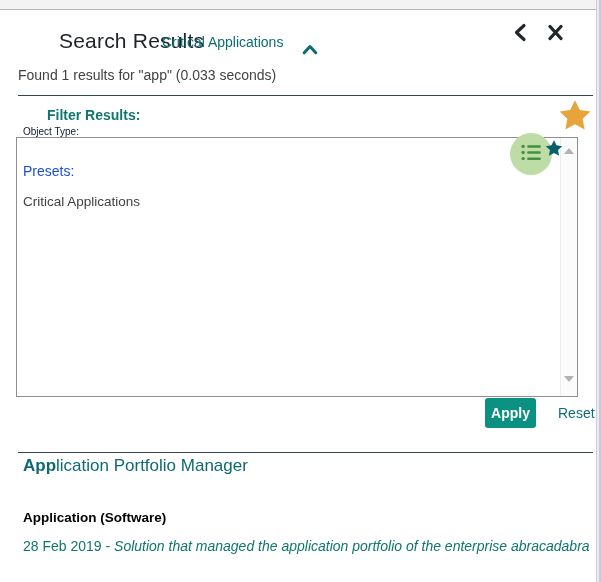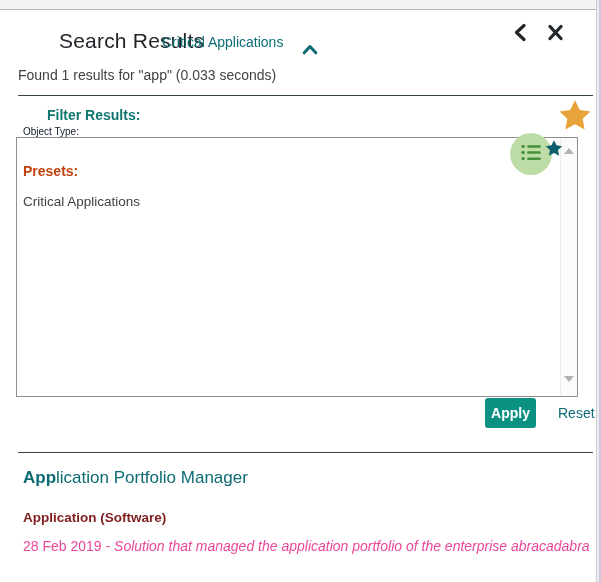--- a/index.html
+++ b/index.html
@@ -32,21 +32,21 @@
   .filter-label{left:23px;top:107px;font-size:14px;font-weight:bold;color:#0f766e;margin-left:24px;}
   .fav-star{left:558px;top:98px;width:34px;height:34px;cursor:pointer;z-index:2;}
 
   .object-type-label{left:23px;top:126px;font-size:10px;color:#0f172a;z-index:1;}
 
   
   .dropdown-panel{
     left:16px;top:137px;width:562px;height:260px;
     background:#ffffff;border:1px solid #8f8f8f;box-sizing:border-box;z-index:2;
   }
-  .presets-label{left:23px;top:163px;font-size:14px;color:#c2410c;z-index:3;font-weight:bold;}
+  .presets-label{left:23px;top:163px;font-size:14px;color:#1d4ed8;z-index:3;}
   .preset-item{left:23px;top:194px;font-size:13.5px;color:#424242;z-index:3;cursor:pointer;}
 
   .icon-circle{
     left:510px;top:133px;width:42px;height:42px;border-radius:50%;
     background:#bedda6;z-index:3;display:flex;align-items:center;justify-content:center;cursor:pointer;
   }
   .preset-star{left:545px;top:139px;width:18px;height:18px;z-index:4;cursor:pointer;}
 
   .scroll-track{
     left:560px;top:138px;width:17px;height:258px;background:#fbfbfb;
@@ -64,24 +64,24 @@
   }
 
   .apply-btn{
     left:485px;top:398px;width:51px;height:30px;background:#0a9182;border:none;border-radius:3px;
     color:#ffffff;font-size:14px;font-weight:bold;font-family:"Liberation Sans",sans-serif;
     display:flex;align-items:center;justify-content:center;cursor:pointer;z-index:3;
   }
   .reset-link{left:546px;top:405px;font-size:14px;color:#0c6d76;cursor:pointer;z-index:3;margin-left:12px;}
 
   
-  .result-title{left:23px;top:468px;font-size:17px;color:#0d6a73;cursor:pointer;}
+  .result-title{left:23px;top:456px;font-size:17px;color:#0d6a73;cursor:pointer;}
   .result-title .hl{font-weight:bold;}
-  .result-type{left:23px;top:510px;font-size:13.5px;font-weight:bold;color:#7f1d1d;}
-  .result-desc{left:23px;top:538px;font-size:14px;color:#ec4899;}
+  .result-type{left:23px;top:510px;font-size:13.5px;font-weight:bold;color:#000000;}
+  .result-desc{left:23px;top:538px;font-size:14px;color:#0f766e;}
   .result-desc .it{font-style:italic;}
 </style>
 </head>
 <body>
 
 <div class="abs top-strip"></div>
 <div class="abs right-edge-line"></div>
 <div class="abs window-scroll-strip"></div>
 
 <div class="abs page-title">Search Results</div>

